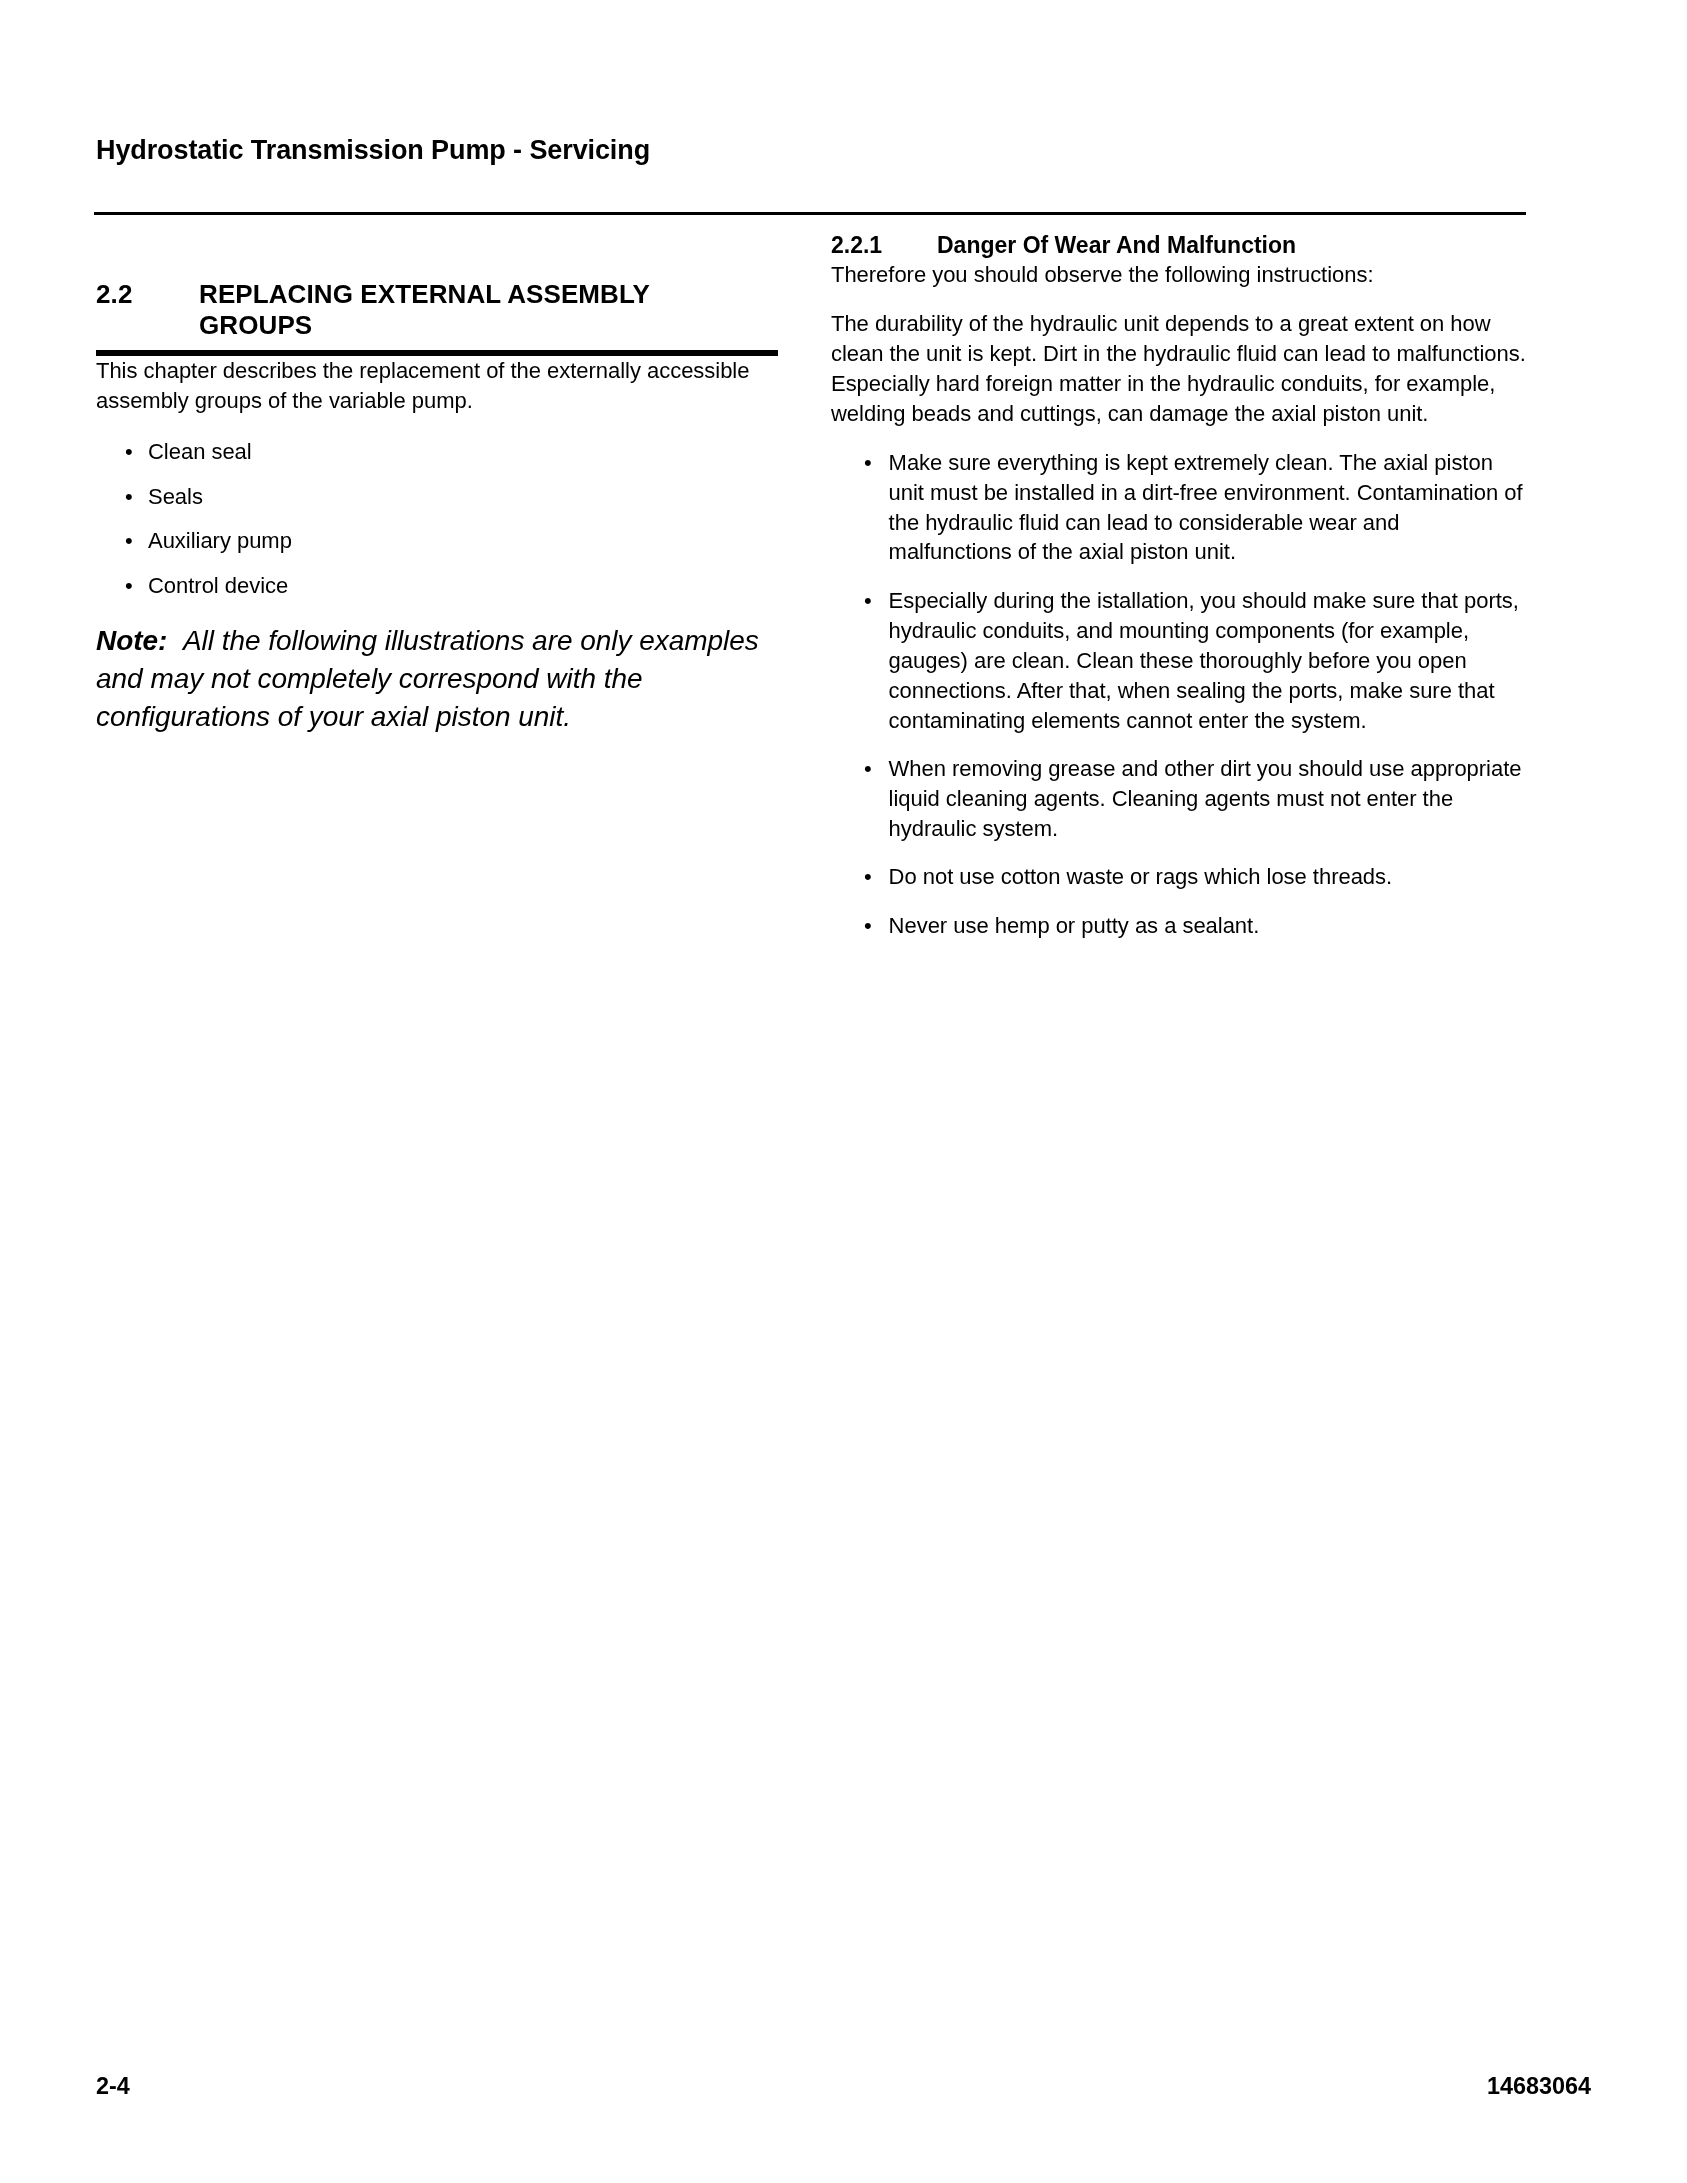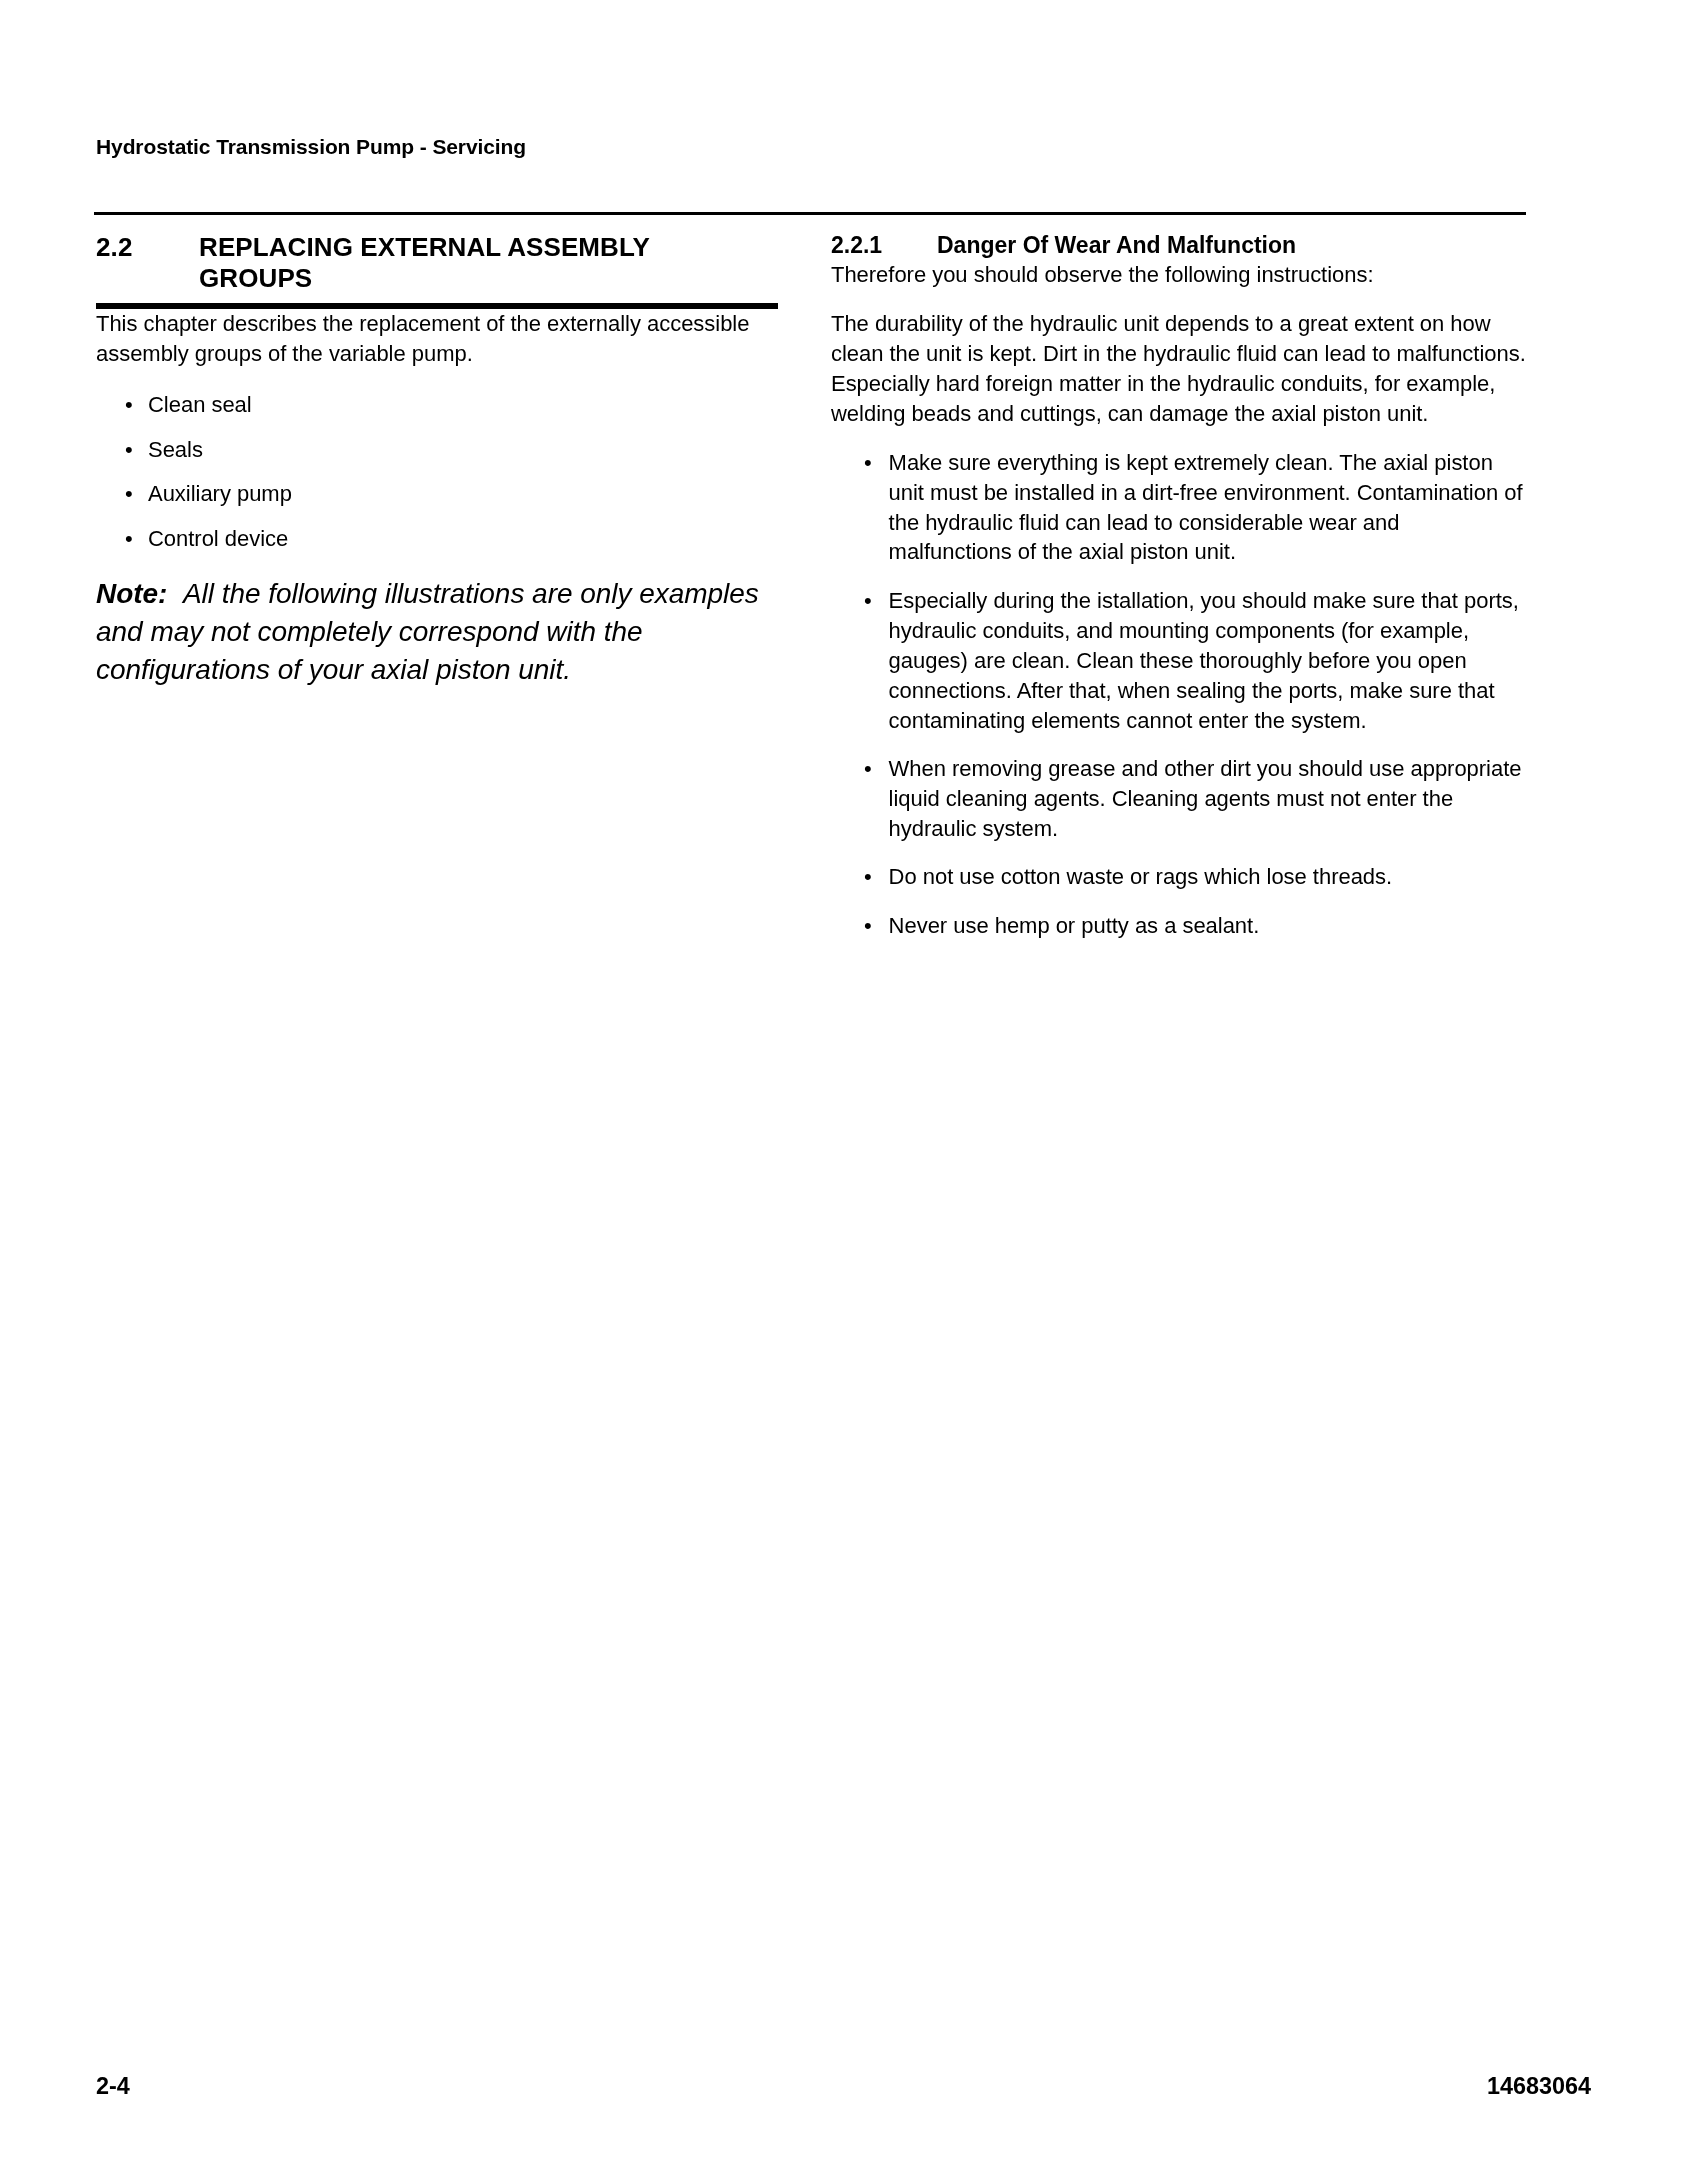--- a/index.html
+++ b/index.html
@@ -20,21 +20,21 @@
     background: #ffffff;
     overflow: hidden;
     box-sizing: border-box;
   }
 
   
   .running-header {
     position: absolute;
     left: 96px;
     top: 135px;
-    font-size: 21px;
+    font-size: 27px;
     font-weight: bold;
     letter-spacing: -0.1px;
     white-space: nowrap;
   }
 
   .header-rule {
     position: absolute;
     left: 94px;
     top: 212px;
     width: 1432px;
@@ -47,21 +47,21 @@
     position: absolute;
     left: 0;
     top: 232px;
     width: 1687px;
   }
 
   .col {
     position: absolute;
     top: 0;
   }
-  .col-left  { left: 96px;  width: 686px; }
+  .col-left  { left: 96px;  width: 686px; margin-top: 47px; }
   .col-right { left: 831px; width: 696px; }
 
   
   .sec-head {
     display: flex;
     align-items: flex-start;
     font-weight: bold;
   }
   .sec-head .num {
     flex: 0 0 auto;

